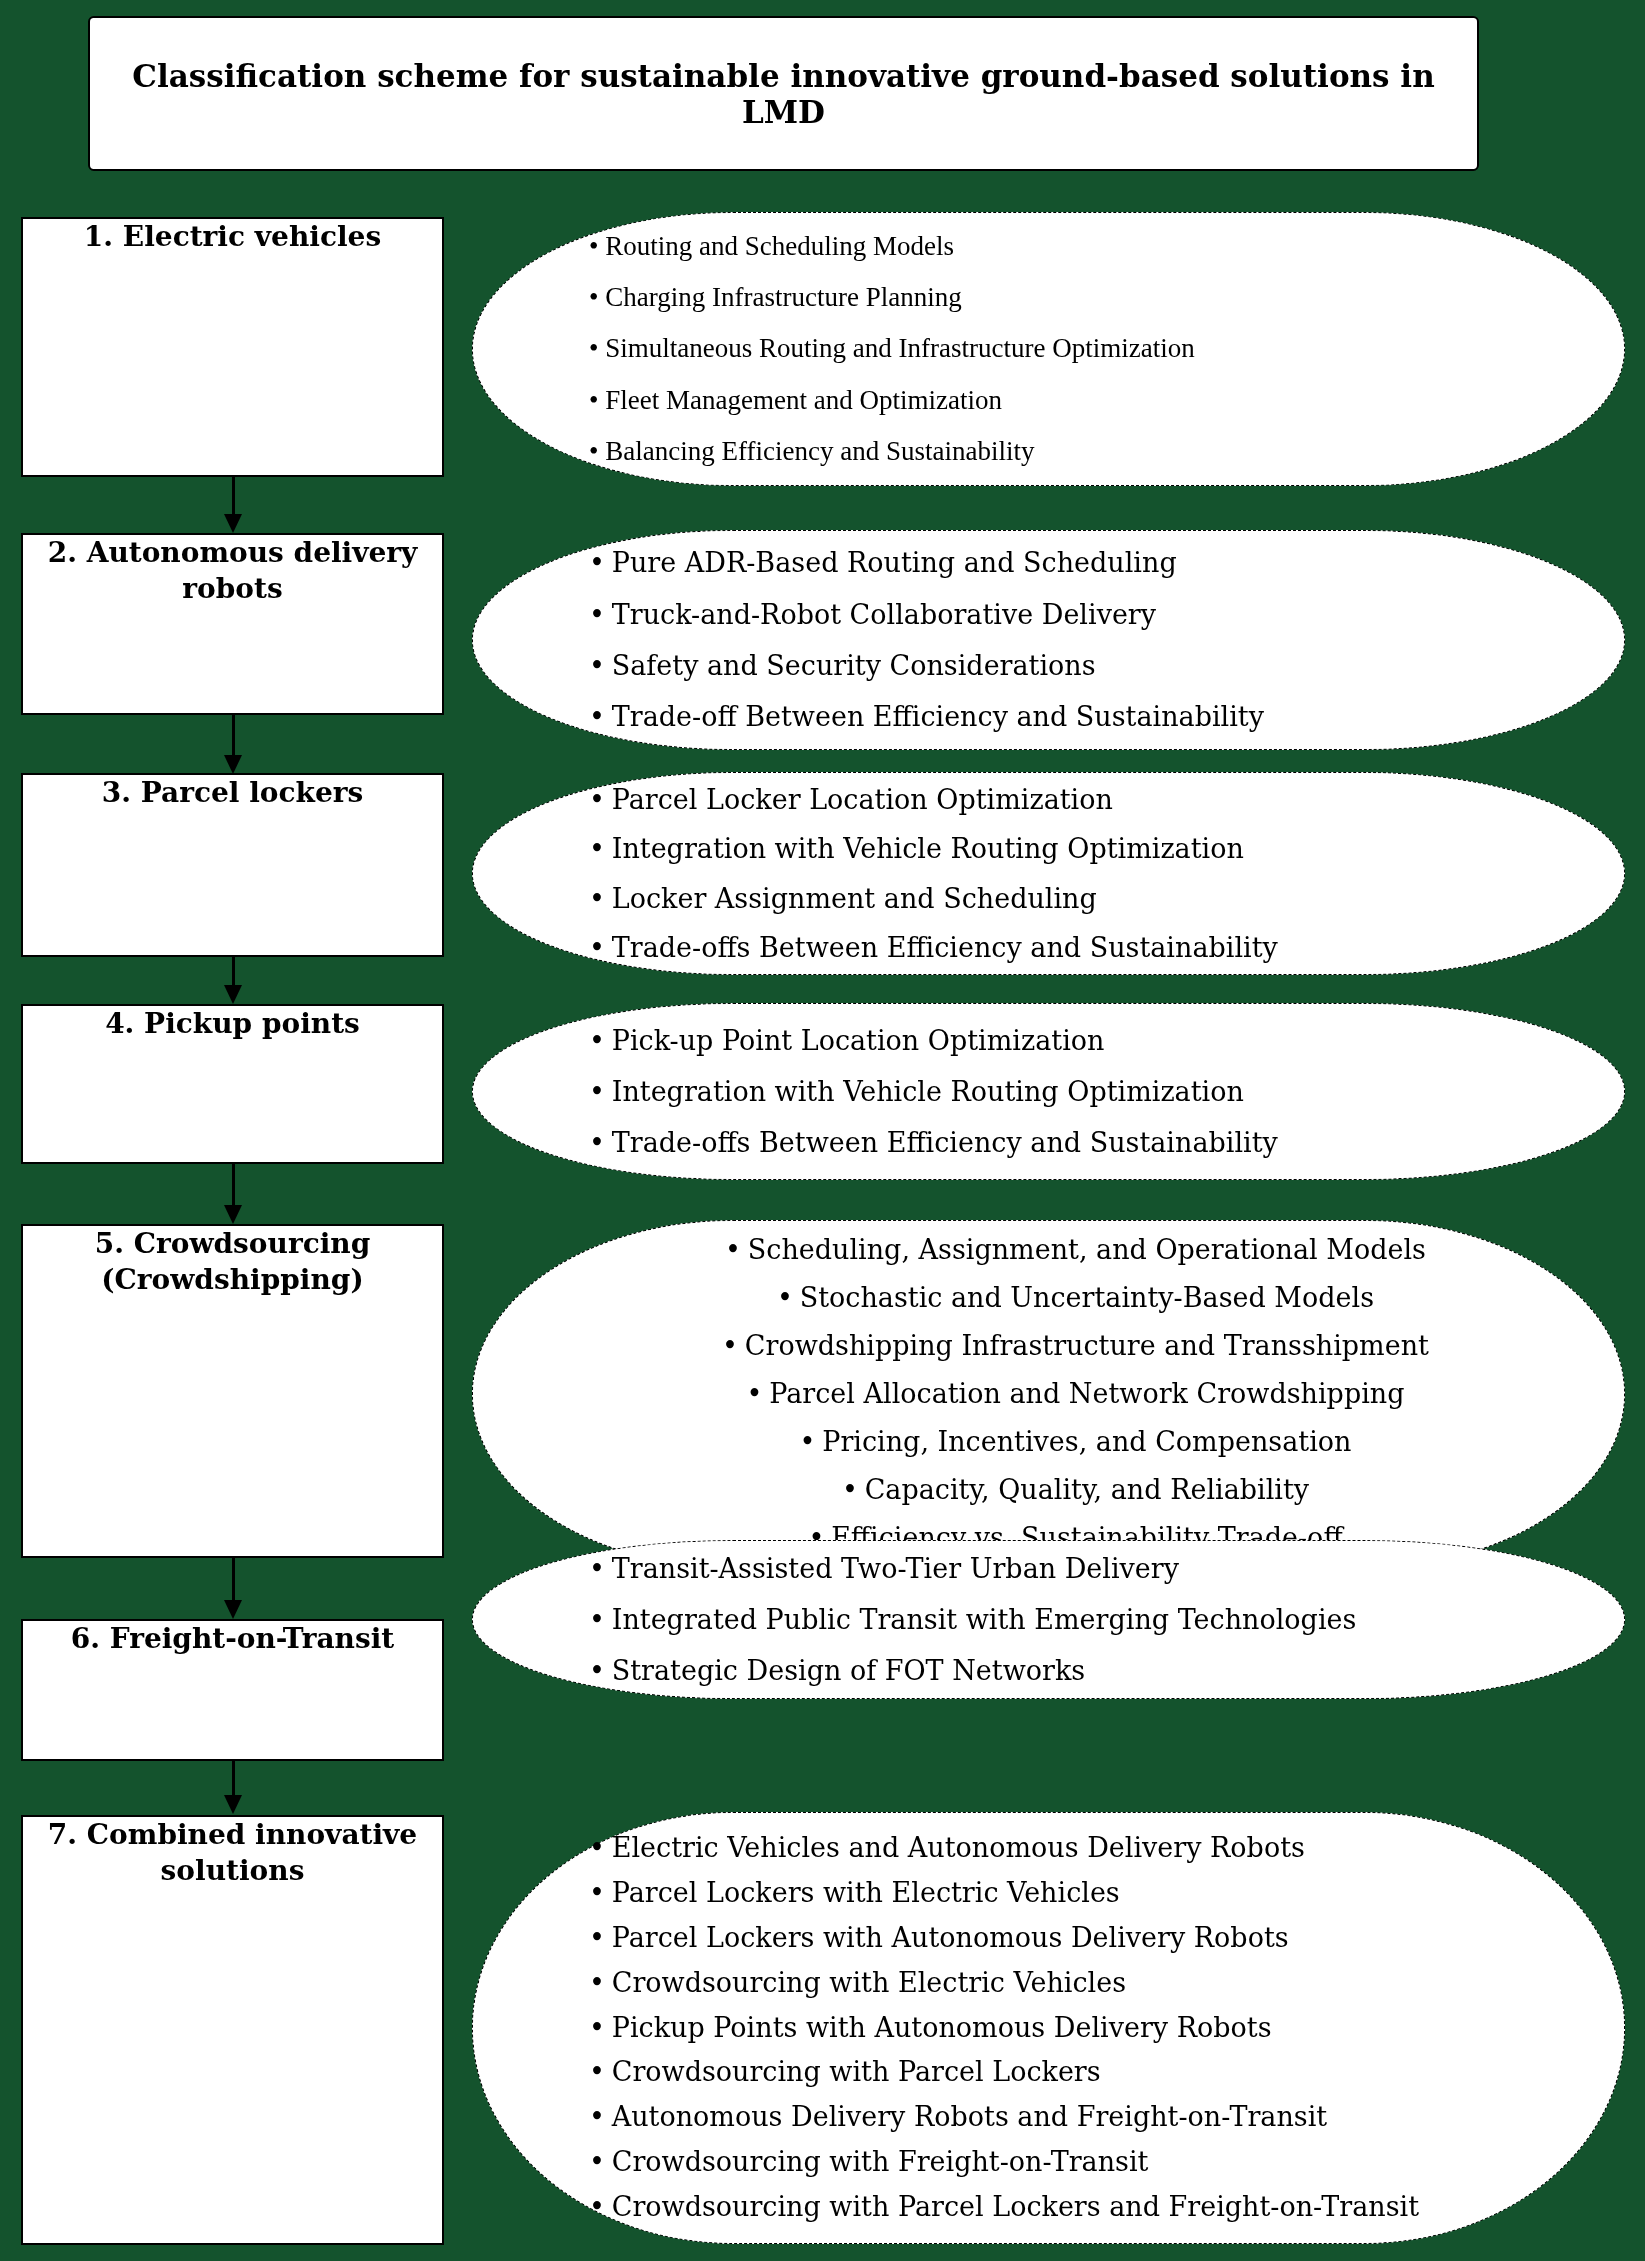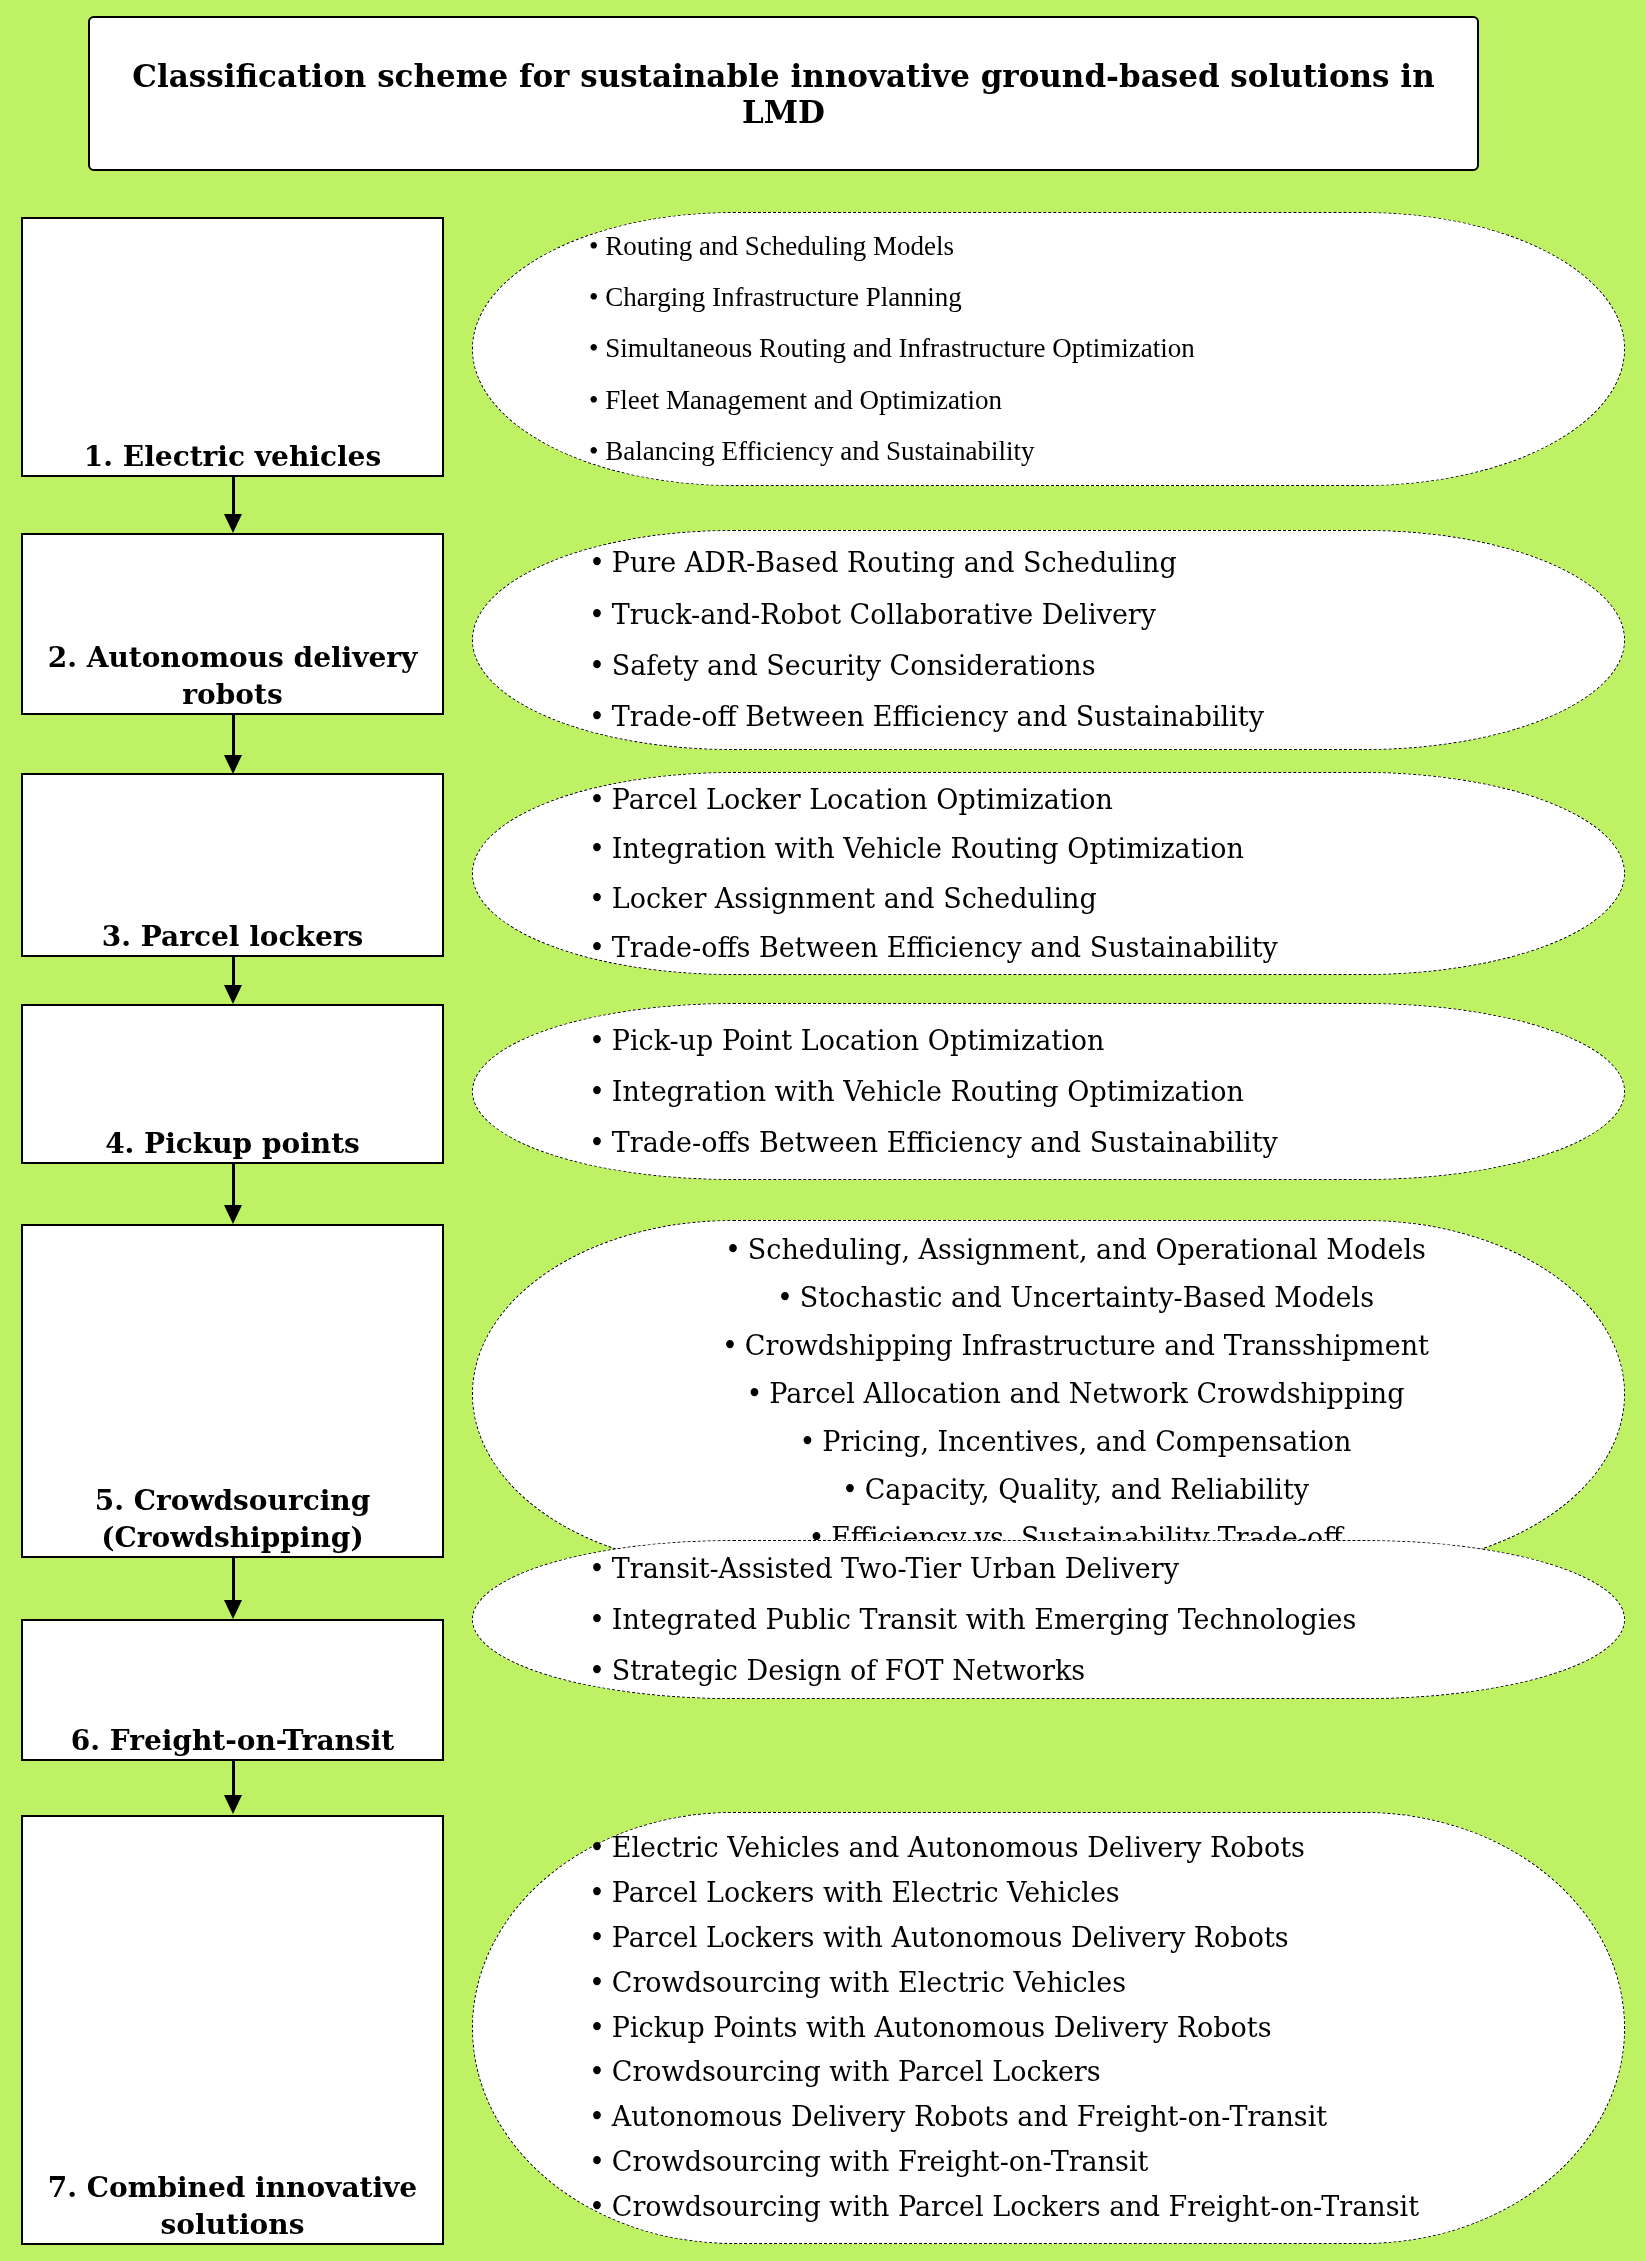--- a/index.html
+++ b/index.html
@@ -1,20 +1,20 @@
 <!DOCTYPE html>
 <html style="font-size:9px"><head>
 <meta charset="utf-8">
 <style>
   html,body{margin:0;padding:0;background:#ffffff;}
   .page{
     position:relative;
     width:1645px;
     height:2261px;
-    background:#bef264;
+    background:#14532d;
     font-family:"DejaVu Serif", serif;
     color:#000;
     overflow:hidden;
   }
   
   .title-box{
     position:absolute;
     left:88px; top:16px;
     width:1391px; height:155px;
     border:2.8px solid #000;
@@ -30,21 +30,21 @@
     padding:0 34px;
   }
   
   .node-box{
     position:absolute;
     left:21px;
     width:423px;
     border:2.8px solid #000;
     box-sizing:border-box;
     background:#fff;
-    display:flex; align-items:flex-end; justify-content:center;
+    display:flex; align-items:flex-start; justify-content:center;
   }
   .node-label{
     font-weight:bold;
     font-size:28px;
     line-height:1.3;
     text-align:center;
     padding:0 8px;
   }
   
   .ellipse{

